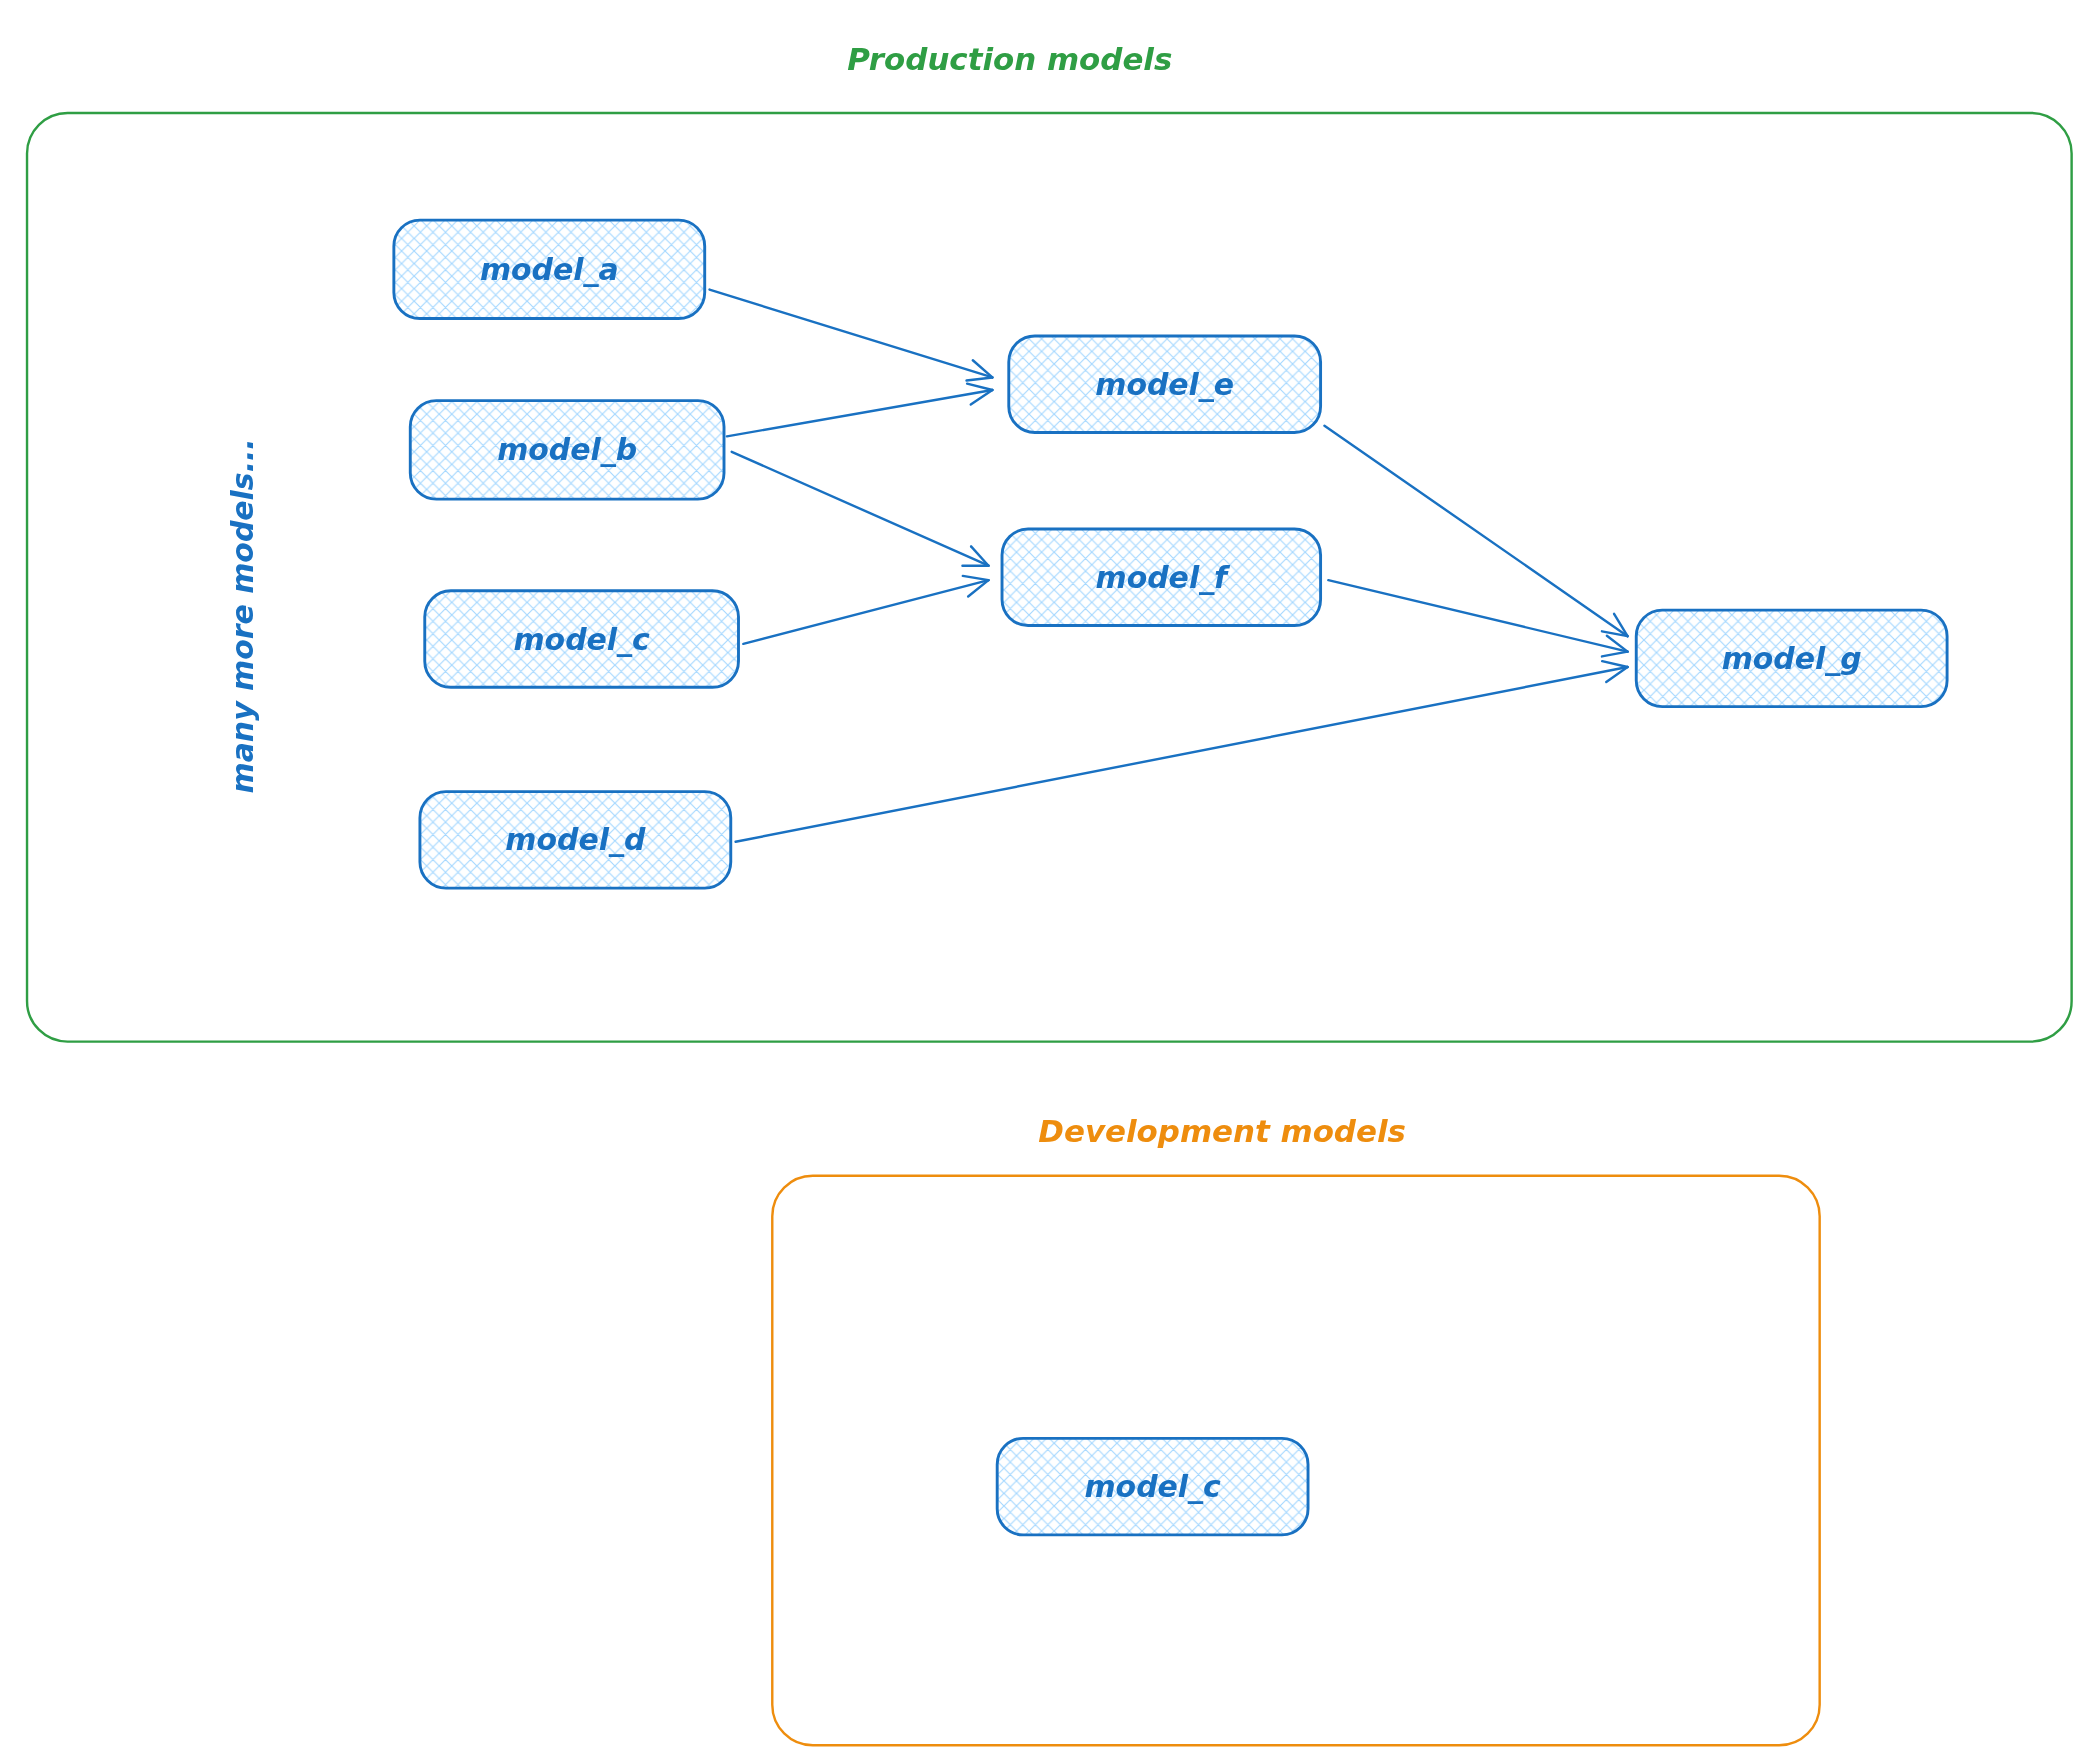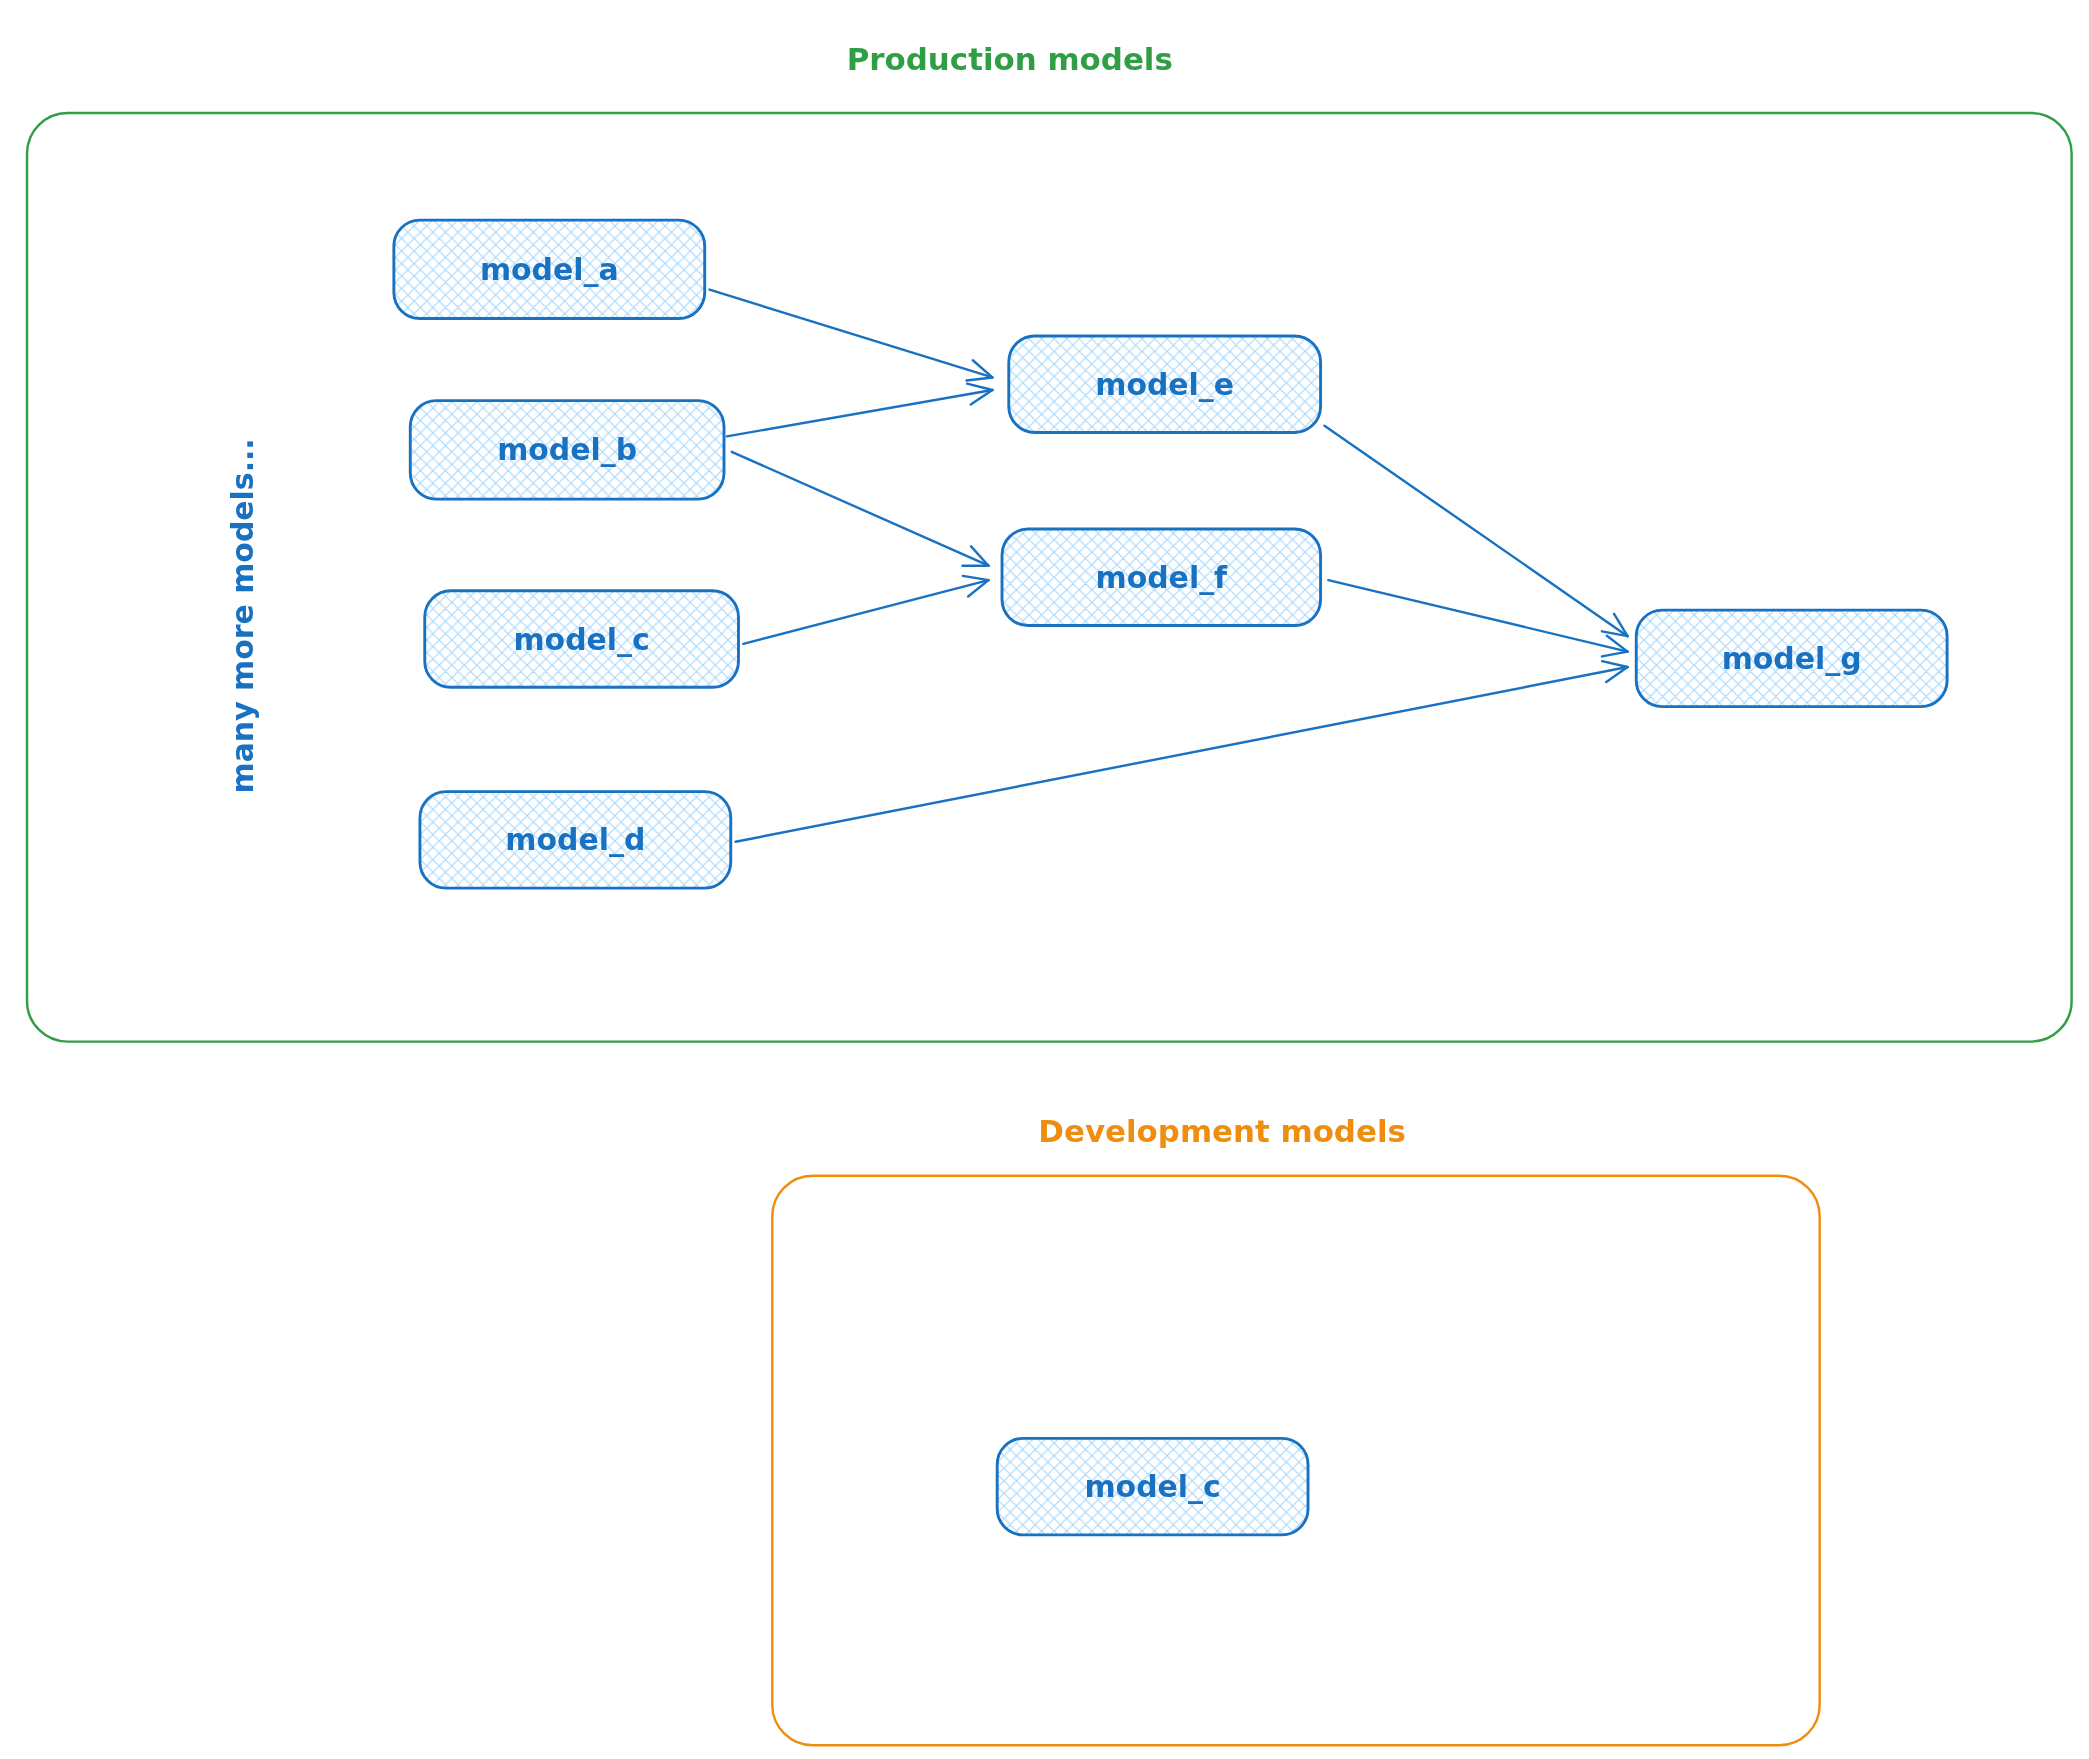--- a/index.html
+++ b/index.html
@@ -5,20 +5,21 @@
   html, body {
     margin: 0;
     padding: 0;
     background: #ffffff;
     font-family: "DejaVu Sans", sans-serif;
   }
   .canvas-wrap {
     width: 100%;
     max-width: 2089px;
     margin: 0 auto;
+    font-style: italic;
   }
   svg {
     display: block;
     width: 100%;
     height: auto;
   }
   text {
     font-family: "DejaVu Sans", sans-serif;
     user-select: none;
   }

